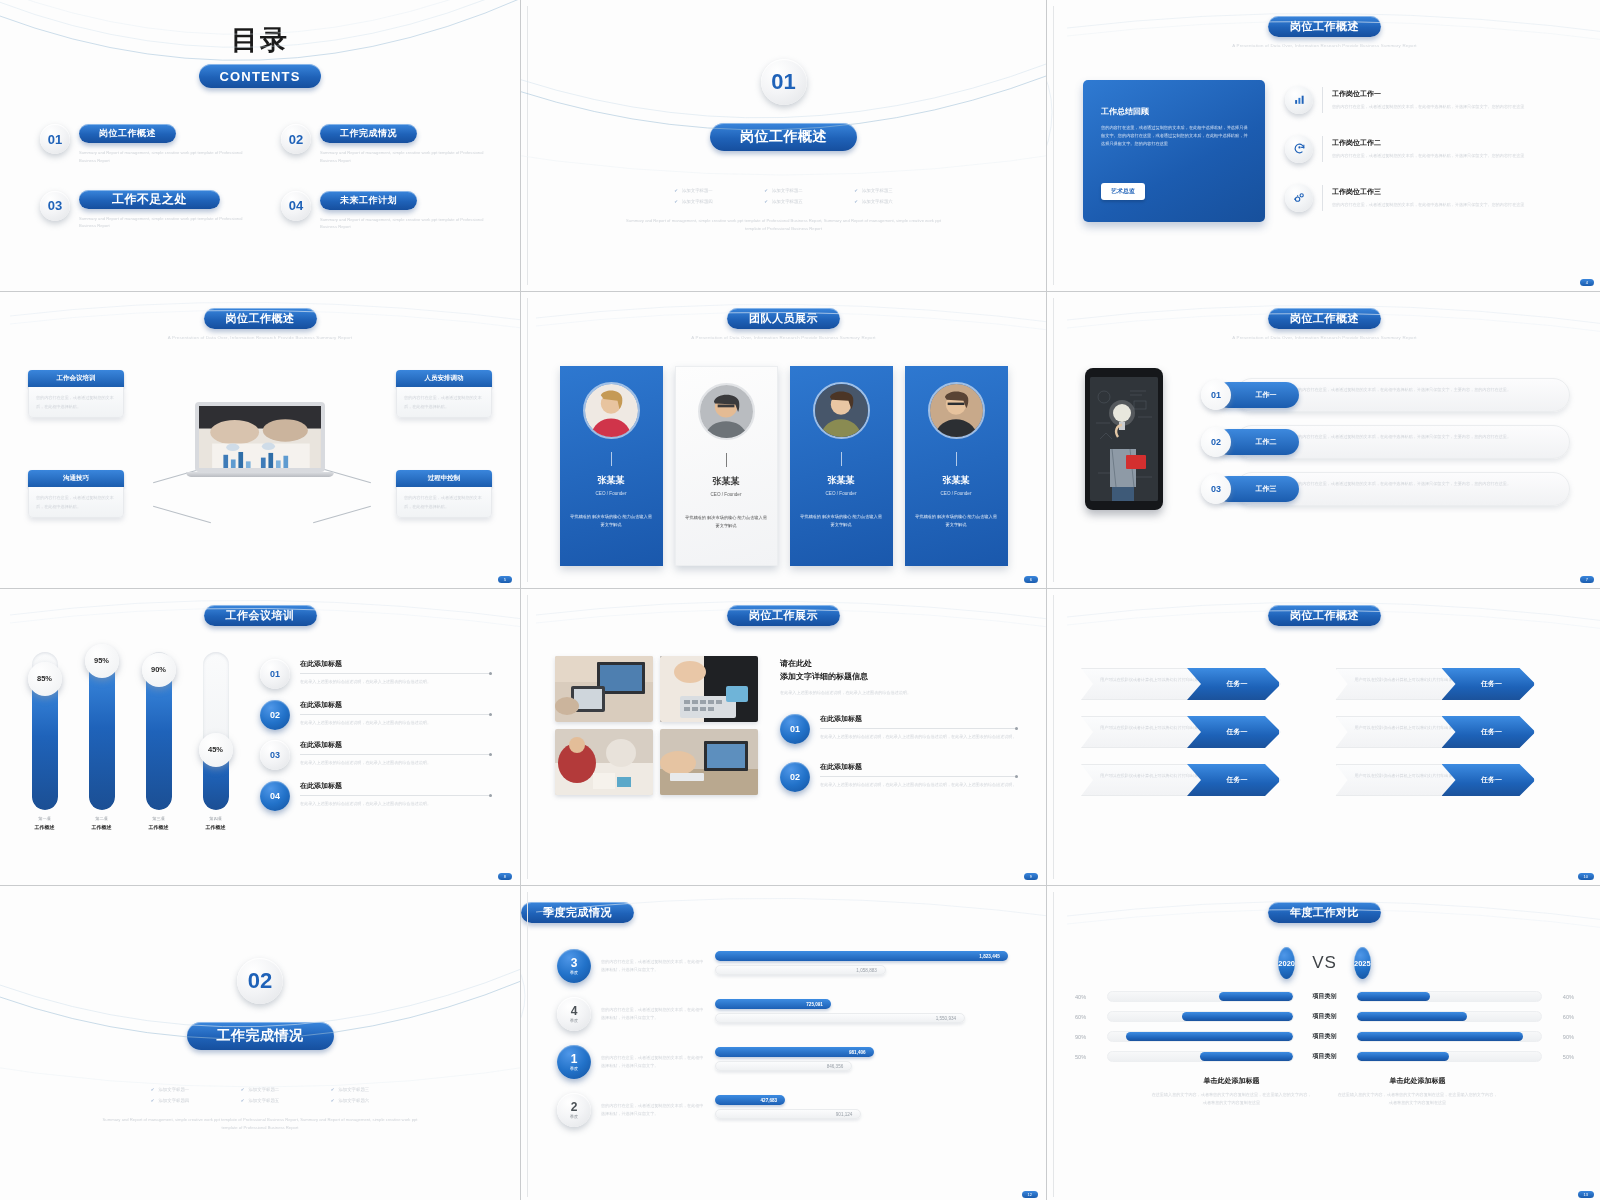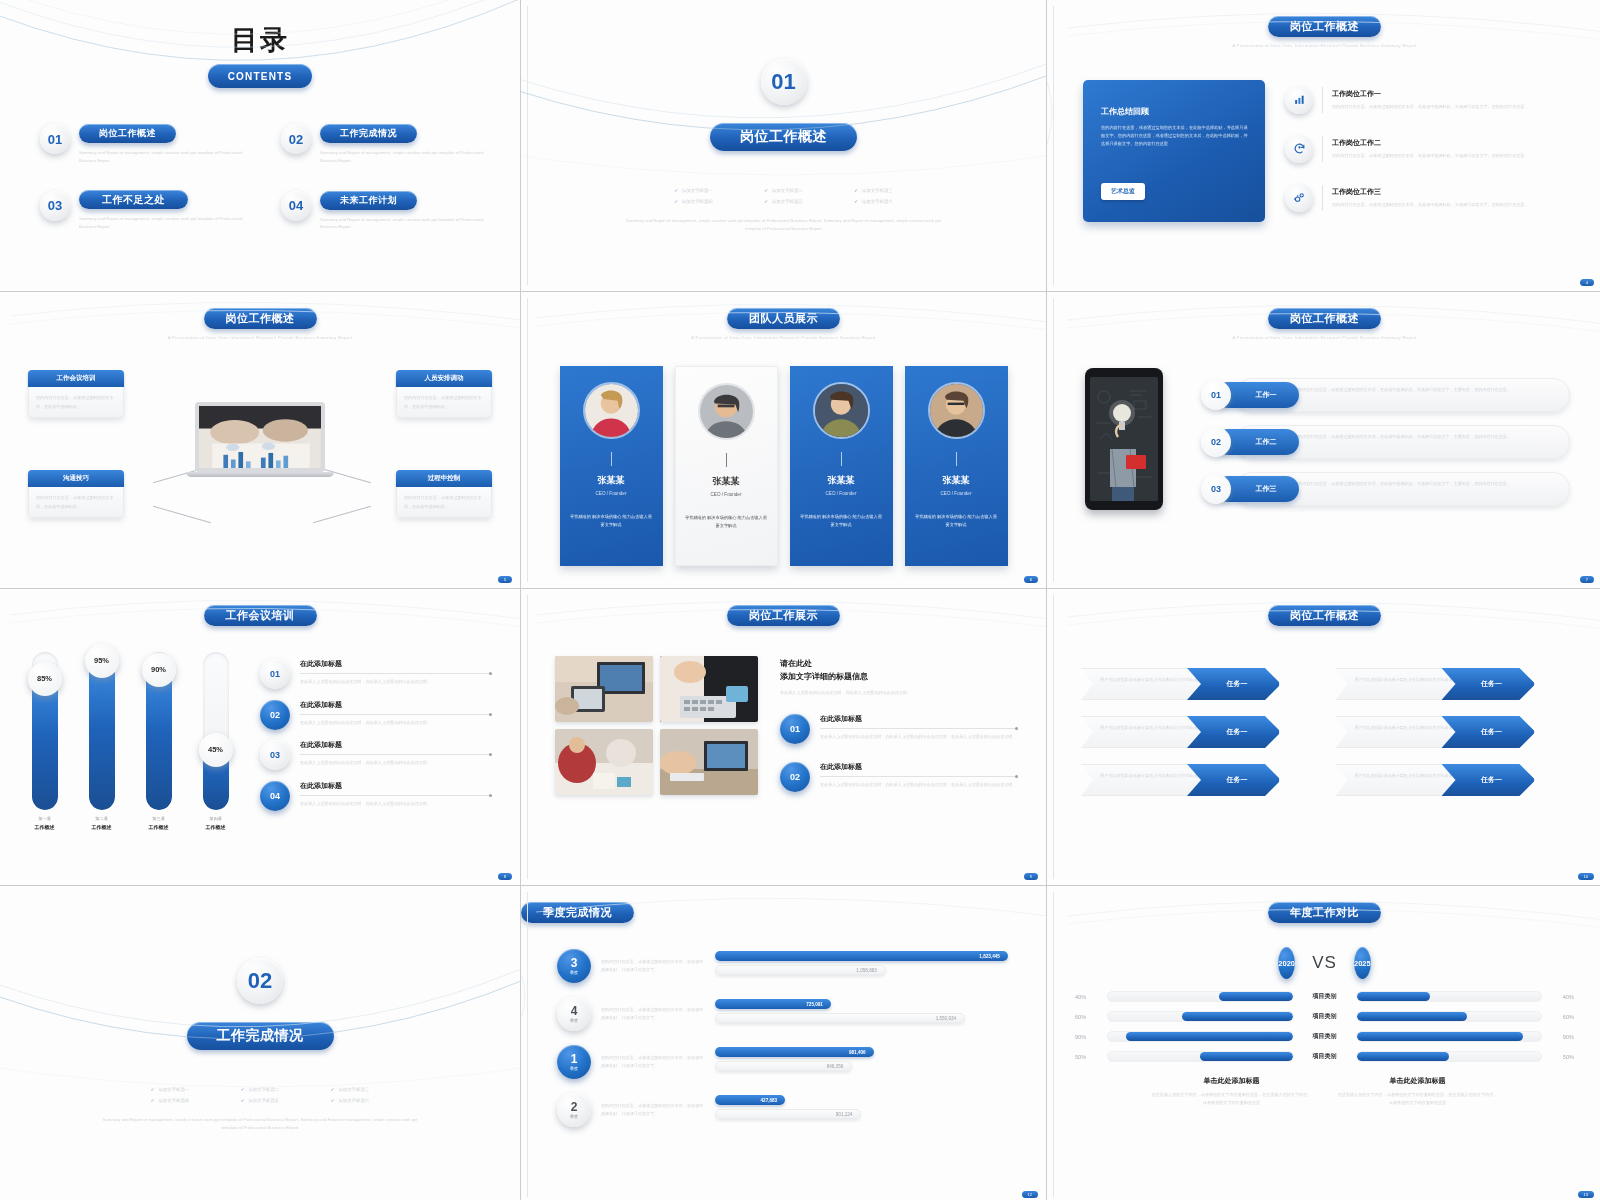--- a/index.html
+++ b/index.html
@@ -240,41 +240,41 @@
 <div class="grid">
 
   <div class="slide">
     <svg class="bgarcs" viewBox="0 0 520 291" preserveAspectRatio="none">
       <path d="M-40,0 Q260,130 560,-20" fill="none" stroke="#9fc0d8" stroke-width="0.7" opacity=".75"></path>
       <path d="M-40,-14 Q260,118 560,-34" fill="none" stroke="#cfe0ec" stroke-width="0.6" opacity=".7"></path>
       <path d="M-40,-26 Q260,104 560,-46" fill="none" stroke="#e2ecf4" stroke-width="0.6" opacity=".7"></path>
     </svg>
     <div class="s1-title">目录</div>
     <div class="s1-cont">
-      <div class="pill title-pill" style="font-size:10px;letter-spacing:1.2px;height:19px;padding:12px 20px">CONTENTS</div>
+      <div class="pill title-pill" style="font-size:13px;letter-spacing:1.2px;height:19px;padding:12px 20px">CONTENTS</div>
     </div>
     <div class="toc">
       <div class="toc-item">
         <div class="num-ball toc-ball">01</div>
         <div class="toc-body">
           <div class="pill title-pill" style="height:19px;padding:0 20px;font-size:9px">岗位工作概述</div>
           <div class="toc-desc blur">Summary and Report of management, simple creative work ppt template of Professional Business Report</div>
         </div>
       </div>
       <div class="toc-item">
         <div class="num-ball toc-ball">02</div>
         <div class="toc-body">
           <div class="pill title-pill" style="height:19px;padding:0 20px;font-size:9px">工作完成情况</div>
           <div class="toc-desc blur">Summary and Report of management, simple creative work ppt template of Professional Business Report</div>
         </div>
       </div>
       <div class="toc-item">
         <div class="num-ball toc-ball">03</div>
         <div class="toc-body">
-          <div class="pill title-pill" style="height:19px;padding:0 23px;font-size:10px">工作不足之处</div>
+          <div class="pill title-pill" style="height:19px;padding:0 33px;font-size:12px">工作不足之处</div>
           <div class="toc-desc blur">Summary and Report of management, simple creative work ppt template of Professional Business Report</div>
         </div>
       </div>
       <div class="toc-item">
         <div class="num-ball toc-ball">04</div>
         <div class="toc-body">
           <div class="pill title-pill" style="height:19px;padding:0 20px;font-size:9px">未来工作计划</div>
           <div class="toc-desc blur">Summary and Report of management, simple creative work ppt template of Professional Business Report</div>
         </div>
       </div>

